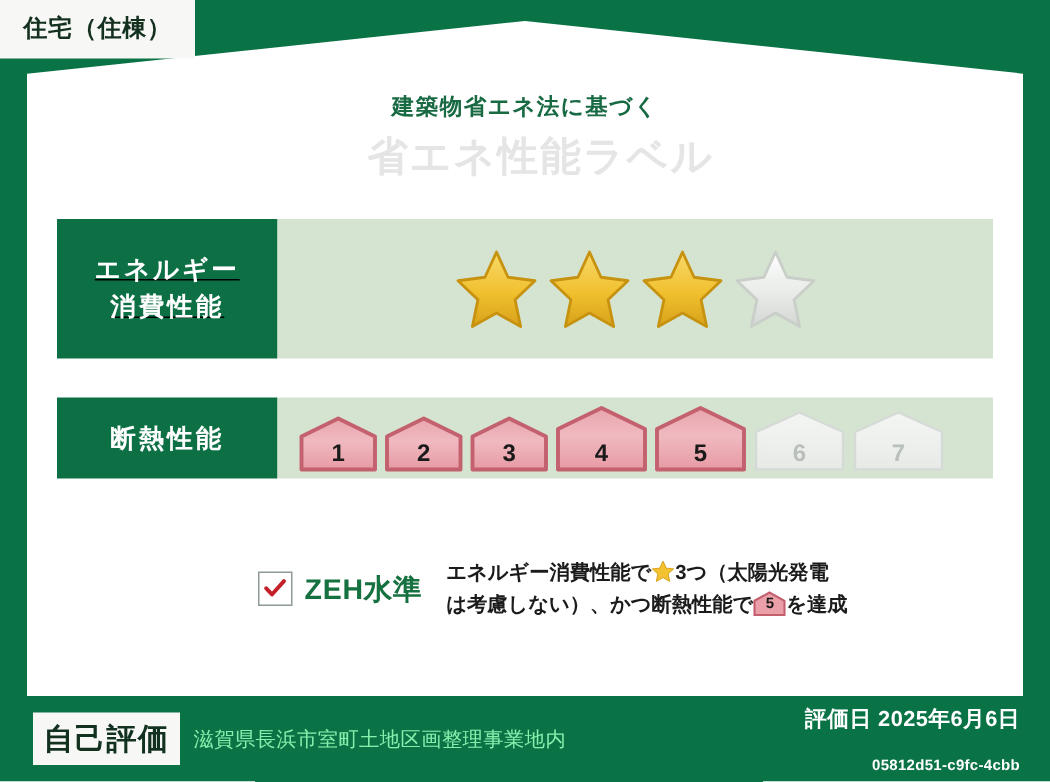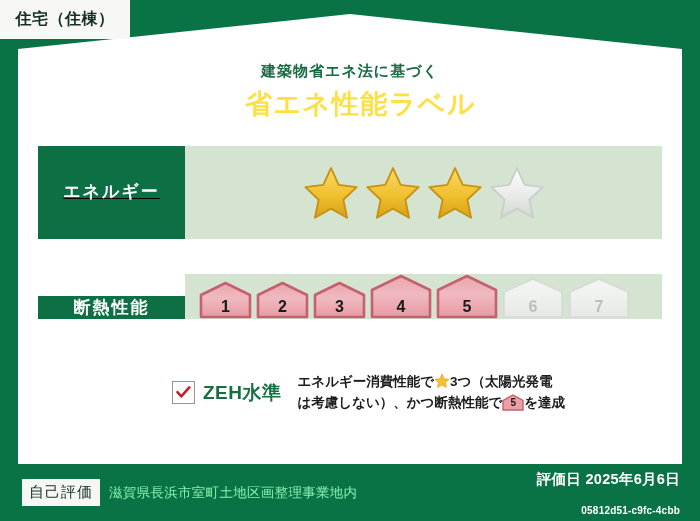--- a/index.html
+++ b/index.html
@@ -43,28 +43,28 @@
   
   #title-block{
     position:absolute;left:0;top:62px;width:700px;
     text-align:center;z-index:4;
   }
   #subtitle{
     font-size:15px;font-weight:bold;color:#186a43;letter-spacing:1px;
     margin-bottom:5px;
   }
   #main-title{
-    font-size:27px;font-weight:bold;color:#fde047;letter-spacing:1.5px;padding-left:21px;
+    font-size:27px;font-weight:bold;color:#e5e5e5;letter-spacing:1.5px;padding-left:21px;
   }
   
   .row{
     position:absolute;z-index:4;display:flex;align-items:stretch;
   }
   #row-energy{left:38px;top:146px;width:624px;height:93px;text-decoration:underline;}
-  #row-insulation{left:38px;top:265px;width:624px;height:54px;align-items:flex-end;}
+  #row-insulation{left:38px;top:265px;width:624px;height:54px;}
   .row-label{
     background:#0d7045;color:#ffffff;
     display:flex;flex-direction:column;align-items:center;justify-content:center;
     font-weight:bold;letter-spacing:2px;
     flex:0 0 147px;
   }
   #row-energy .row-label{font-size:17px;line-height:1.45;}
   #row-insulation .row-label{font-size:17px;}
   .row-panel{
     flex:1;background:#d5e4d1;
@@ -107,21 +107,21 @@
     position:absolute;left:0;right:0;bottom:0px;text-align:center;
     font-size:10px;font-weight:bold;color:#1a1a1a;
   }
   
   #footer{
     position:absolute;z-index:6;left:0;bottom:0;width:700px;height:57px;
     display:flex;align-items:center;
   }
   #self-eval{
     margin-left:22px;background:#f7f7f5;color:#12311f;
-    font-size:15px;font-weight:normal;letter-spacing:1px;
+    font-size:20px;font-weight:bold;letter-spacing:1px;
     padding:4px 7px;
   }
   #address{
     margin-left:9px;color:#86efac;font-size:13.5px;font-weight:normal;
     letter-spacing:.3px;
   }
   #footer-right{
     margin-left:auto;margin-right:20px;text-align:right;color:#ffffff;
   }
   #eval-date{font-size:14.5px;font-weight:bold;letter-spacing:.3px;}
@@ -137,20 +137,21 @@
   <div class="corner-tag" id="tag-left">住宅（住棟）</div>
 
   <div id="title-block">
     <div id="subtitle">建築物省エネ法に基づく</div>
     <div id="main-title">省エネ性能ラベル</div>
   </div>
 
   <div class="row" id="row-energy">
     <div class="row-label">
       <span>エネルギー</span>
+      <span>消費性能</span>
     </div>
     <div class="row-panel" id="energy-panel">
       <div class="stars" id="stars-container">
           <svg class="star" viewBox="0 0 24 24">
             <defs>
               <linearGradient id="sg0" x1="0" y1="0" x2="0" y2="1">
                 <stop offset="0%" stop-color="#f8d96a"></stop>
                 <stop offset="55%" stop-color="#f0c02e"></stop>
                 <stop offset="100%" stop-color="#d8a11a"></stop>
               </linearGradient>

